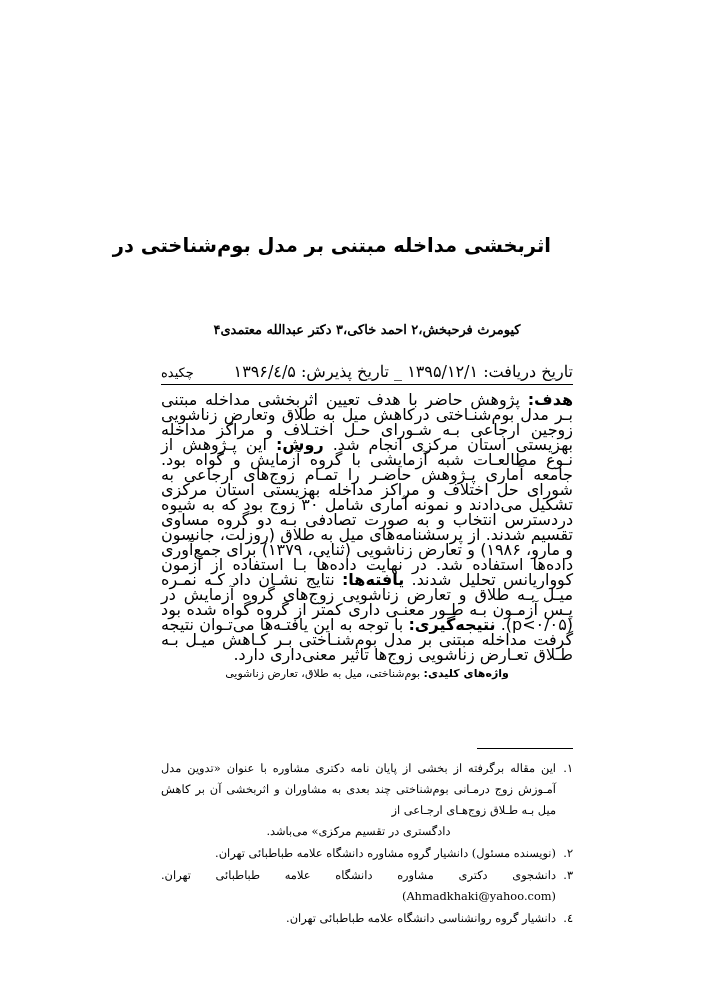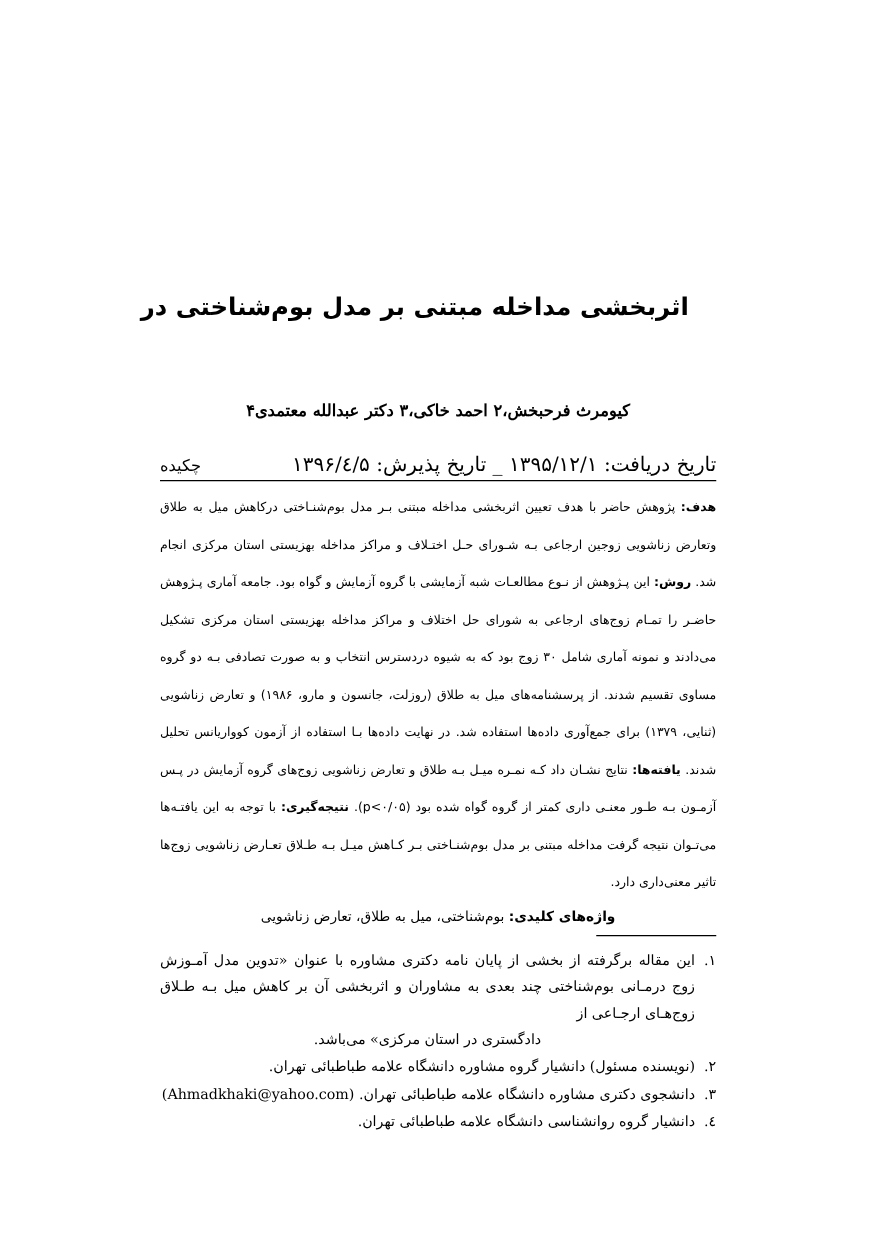--- a/index.html
+++ b/index.html
@@ -13,20 +13,21 @@
     position: relative;
     font-family: "DejaVu Sans", "Liberation Sans", sans-serif;
     color: #000000;
     direction: rtl;
   }
 
   .page {
     position: absolute;
     inset: 0;
     padding: 4px;
+    margin-left: 33px;
   }
 
   
   .title-block {
     position: absolute;
     top: 228px;
     right: 150px;
     left: 150px;
     text-align: center;
   }
@@ -82,22 +83,22 @@
   
   .abstract-box {
     position: absolute;
     top: 384px;
     right: 128px;
     left: 128px;
     border-top: 1.4px solid #000;
     padding-top: 7px;
   }
   .abstract-text {
-    font-size: 10px;
-    line-height: 30px;
+    font-size: 16px;
+    line-height: 15px;
     text-align: justify;
     text-justify: inter-word;
     direction: rtl;
   }
   .abstract-text b { font-weight: bold; }
   .ltr-inline {
     direction: ltr;
     unicode-bidi: isolate;
   }
   .keywords {
@@ -173,21 +174,21 @@
       <b>واژه‌های کلیدی:</b><span> بوم‌شناختی، میل به طلاق، تعارض زناشویی</span>
     </div>
   </div>
 
   <div class="fn-rule"></div>
 
   <div class="footnotes">
 
     <div class="footnote">
       <span class="fn-num">۱.</span>
-      <span class="fn-body"><span>این مقاله برگرفته از بخشی از پایان نامه دکتری مشاوره با عنوان «تدوین مدل آمـوزش  زوج درمـانی بوم‌شناختی  چند بعدی به مشاوران و اثربخشی آن بر کاهش میل بـه طـلاق زوج‌هـای ارجـاعی از</span><br><span class="fn-body center" style="display:block;text-align:center">دادگستری  در استان مرکزی» می‌باشد.</span></span>
+      <span class="fn-body"><span>این مقاله برگرفته از بخشی از پایان نامه دکتری مشاوره با عنوان «تدوین مدل آمـوزش  زوج درمـانی بوم‌شناختی  چند بعدی به مشاوران و اثربخشی آن بر کاهش میل بـه طـلاق زوج‌هـای ارجـاعی از</span><br><span class="fn-body center" style="display:block;text-align:center">دادگستری  در تقسیم مرکزی» می‌باشد.</span></span>
     </div>
 
     <div class="footnote">
       <span class="fn-num">۲.</span>
       <span class="fn-body center">(نویسنده مسئول) دانشیار گروه مشاوره دانشگاه علامه طباطبائی تهران.</span>
     </div>
 
     <div class="footnote">
       <span class="fn-num">۳.</span>
       <span class="fn-body center">دانشجوی دکتری مشاوره دانشگاه علامه طباطبائی تهران. (Ahmadkhaki@yahoo.com)</span>

